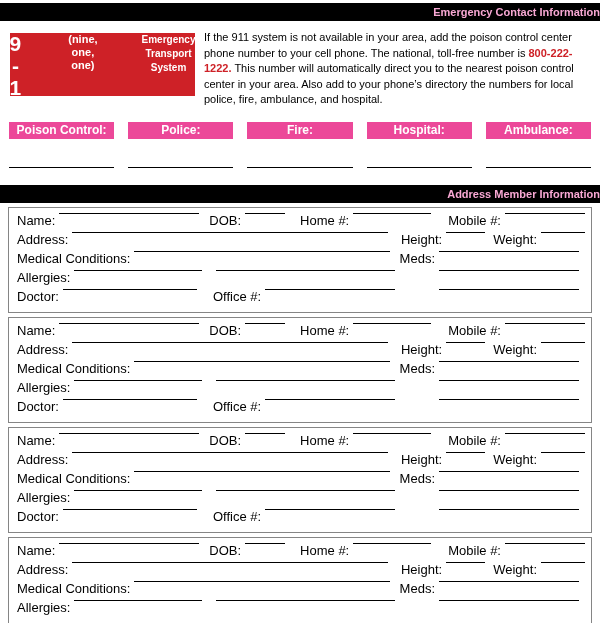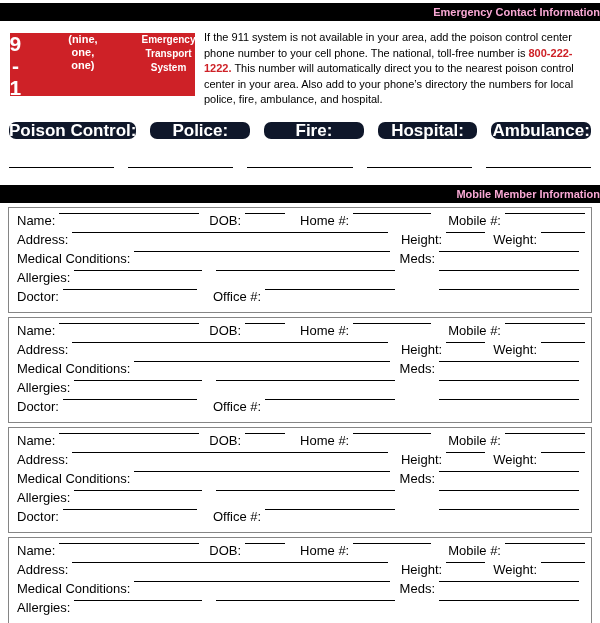--- a/index.html
+++ b/index.html
@@ -31,24 +31,23 @@
   .intro-text {
     margin-left: 9px; margin-top: -3px; width: 392px;
     font-size: 11px; line-height: 15.6px;
   }
   .phone { color: #ce2127; font-weight: bold; }
 
   
   .contacts-row { display: flex; gap: 14px; margin: 14px 9px 0 9px; }
   .contact-box {
     flex: 1; height: 17px; line-height: 17px;
-    background: #0f172a; color: #fff;
-    font-weight: bold; font-size: 17px; text-align: center;
+    background: #ec4899; color: #fff;
+    font-weight: bold; font-size: 12px; text-align: center;
     white-space: nowrap;
-    border-radius: 7px;
   }
   .contact-lines { display: flex; gap: 14px; margin: 0 9px; padding-top: 28px; }
   .contact-line { flex: 1; height: 0; border-bottom: 1.6px solid #000; }
 
   
   #members { margin-top: 4px; }
   .member-block {
     margin: 0 8px 4px 8px; border: 1px solid #858585;
     padding: 5px 6px 4px 8px; height: 106px; background: #fff;
   }
@@ -96,21 +95,21 @@
 </div>
 
 <div class="contact-lines">
   <div class="contact-line"></div>
   <div class="contact-line"></div>
   <div class="contact-line"></div>
   <div class="contact-line"></div>
   <div class="contact-line"></div>
 </div>
 
-<div id="family-bar" class="bar">Mobile Member Information</div>
+<div id="family-bar" class="bar">Address Member Information</div>
 
 <div id="members">
   <div class="member-block">
     <div class="frow">
       <span class="flabel">Name:</span>
       <span class="bline w140"></span>
       <span class="flabel ml10">DOB:</span>
       <span class="bline w40"></span>
       <span class="flabel ml15">Home #:</span>
       <span class="bline w78"></span>

